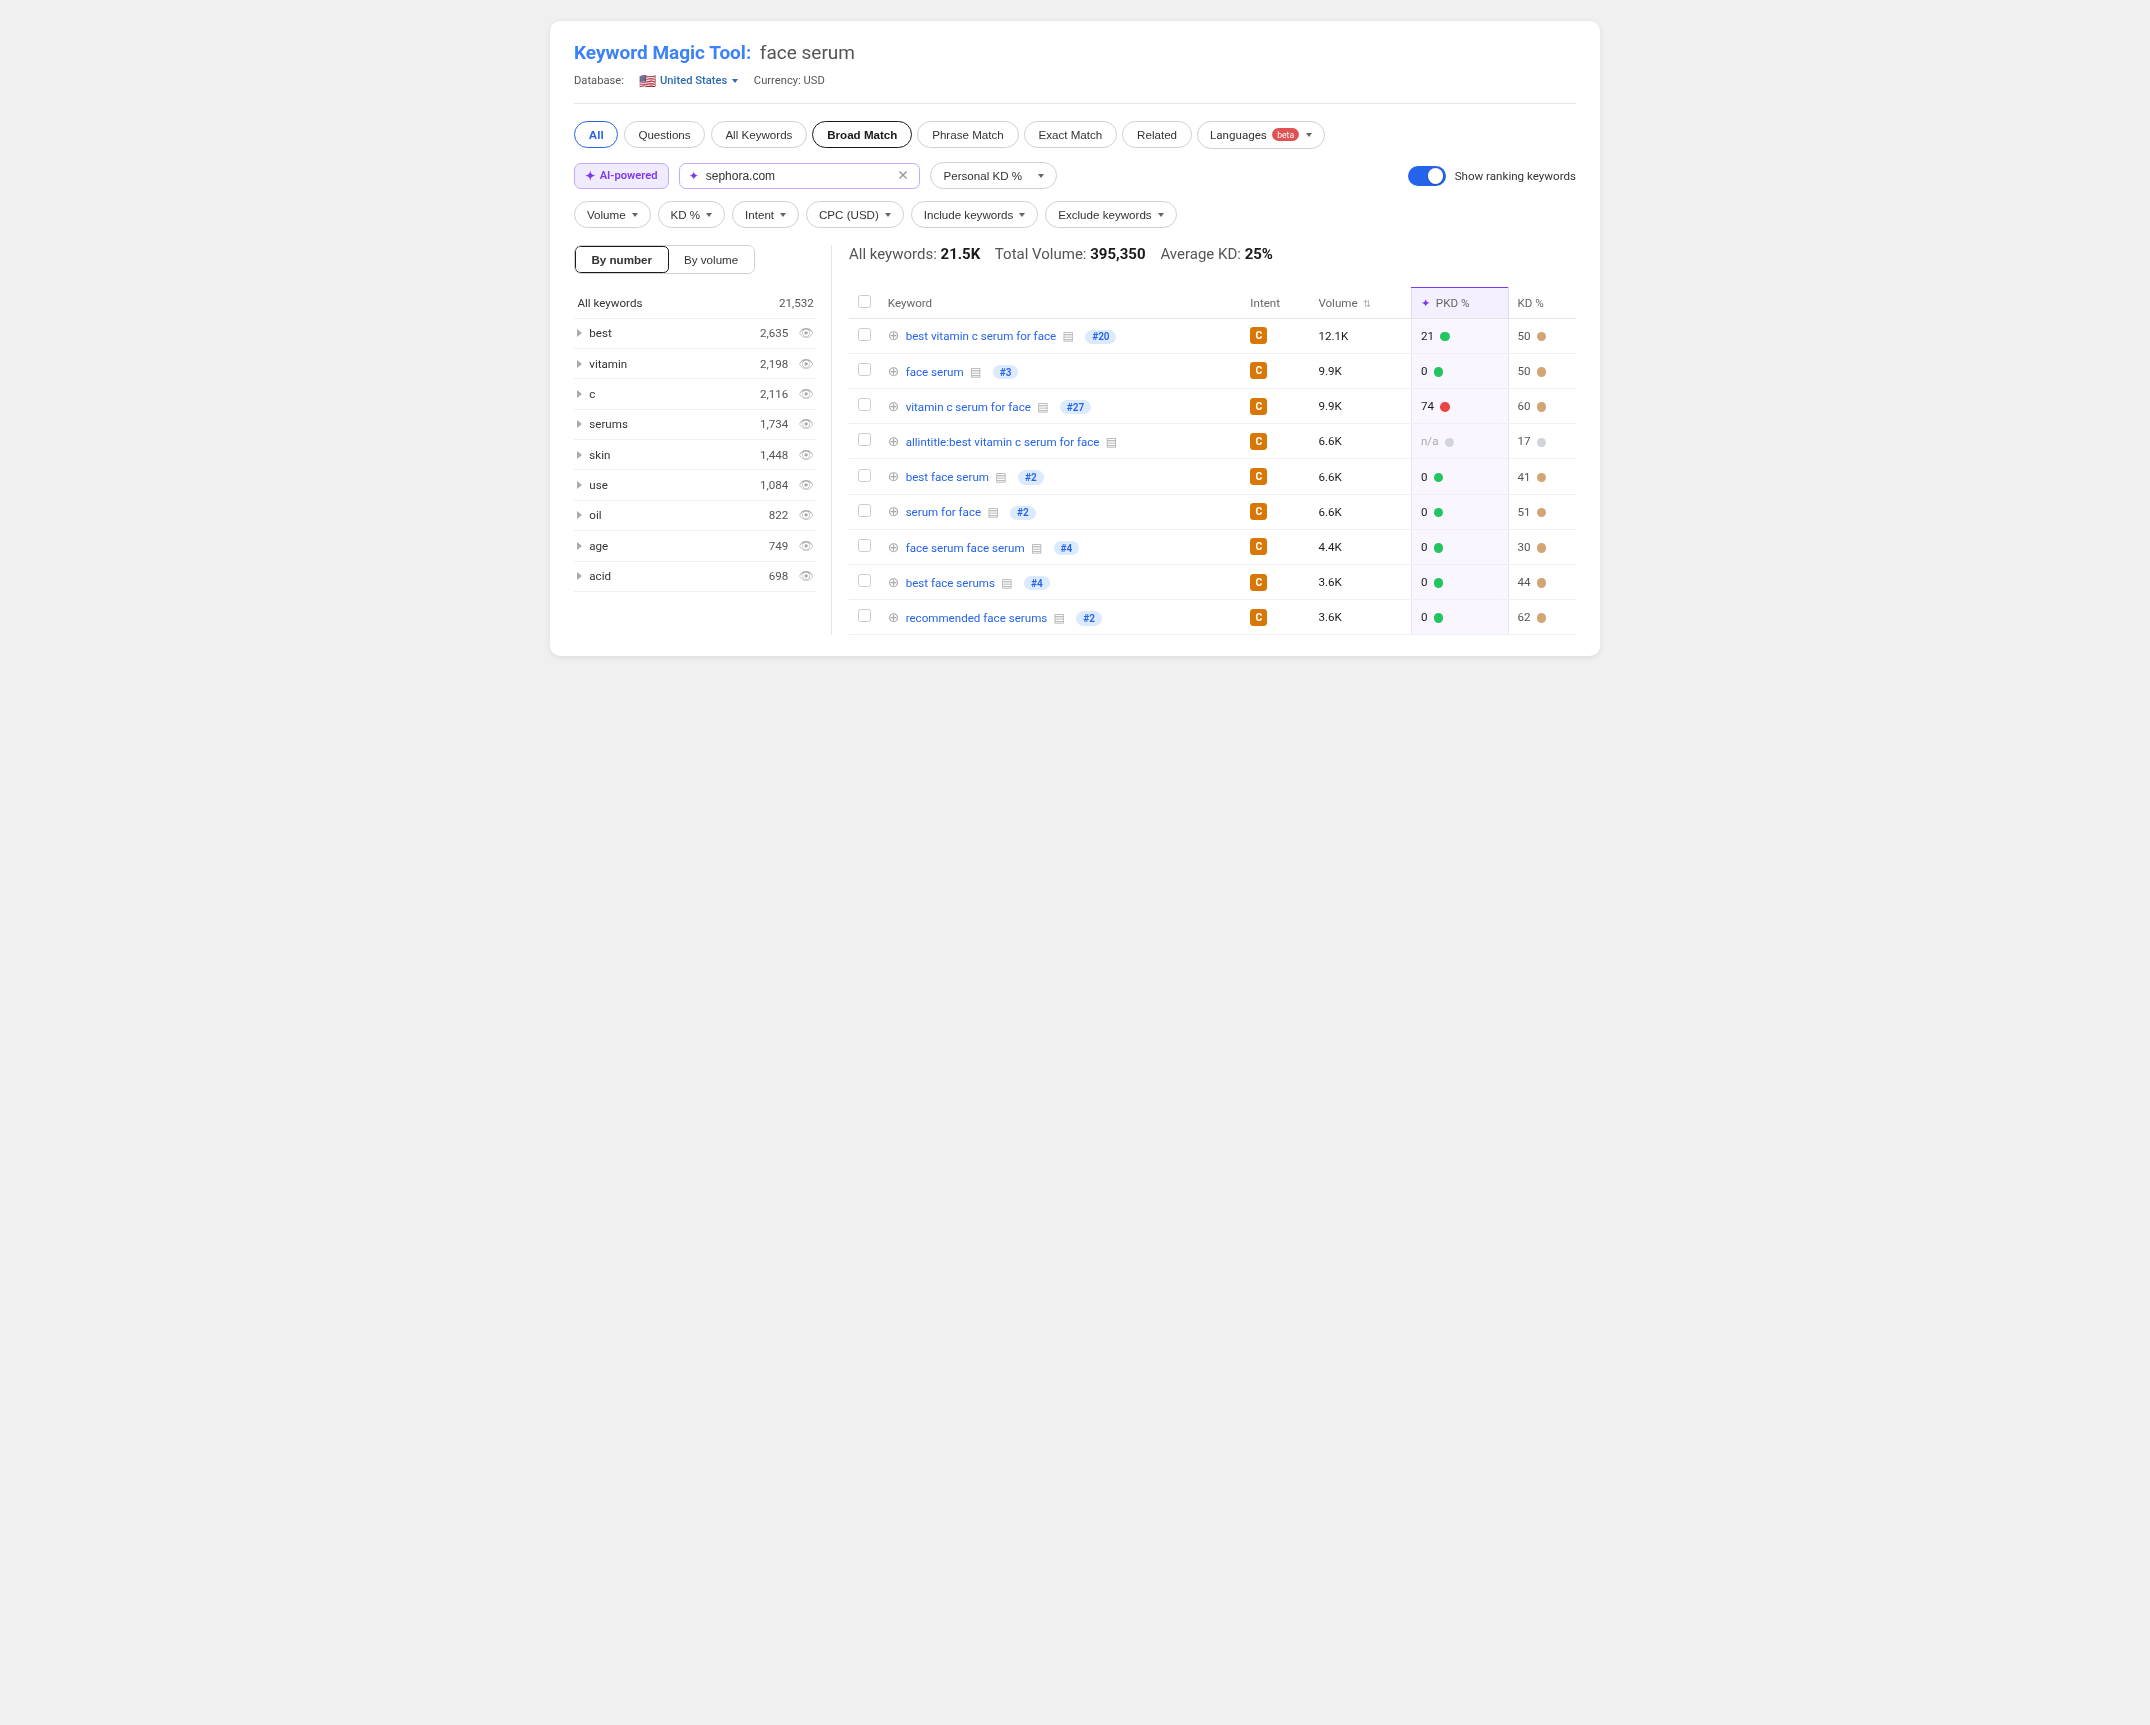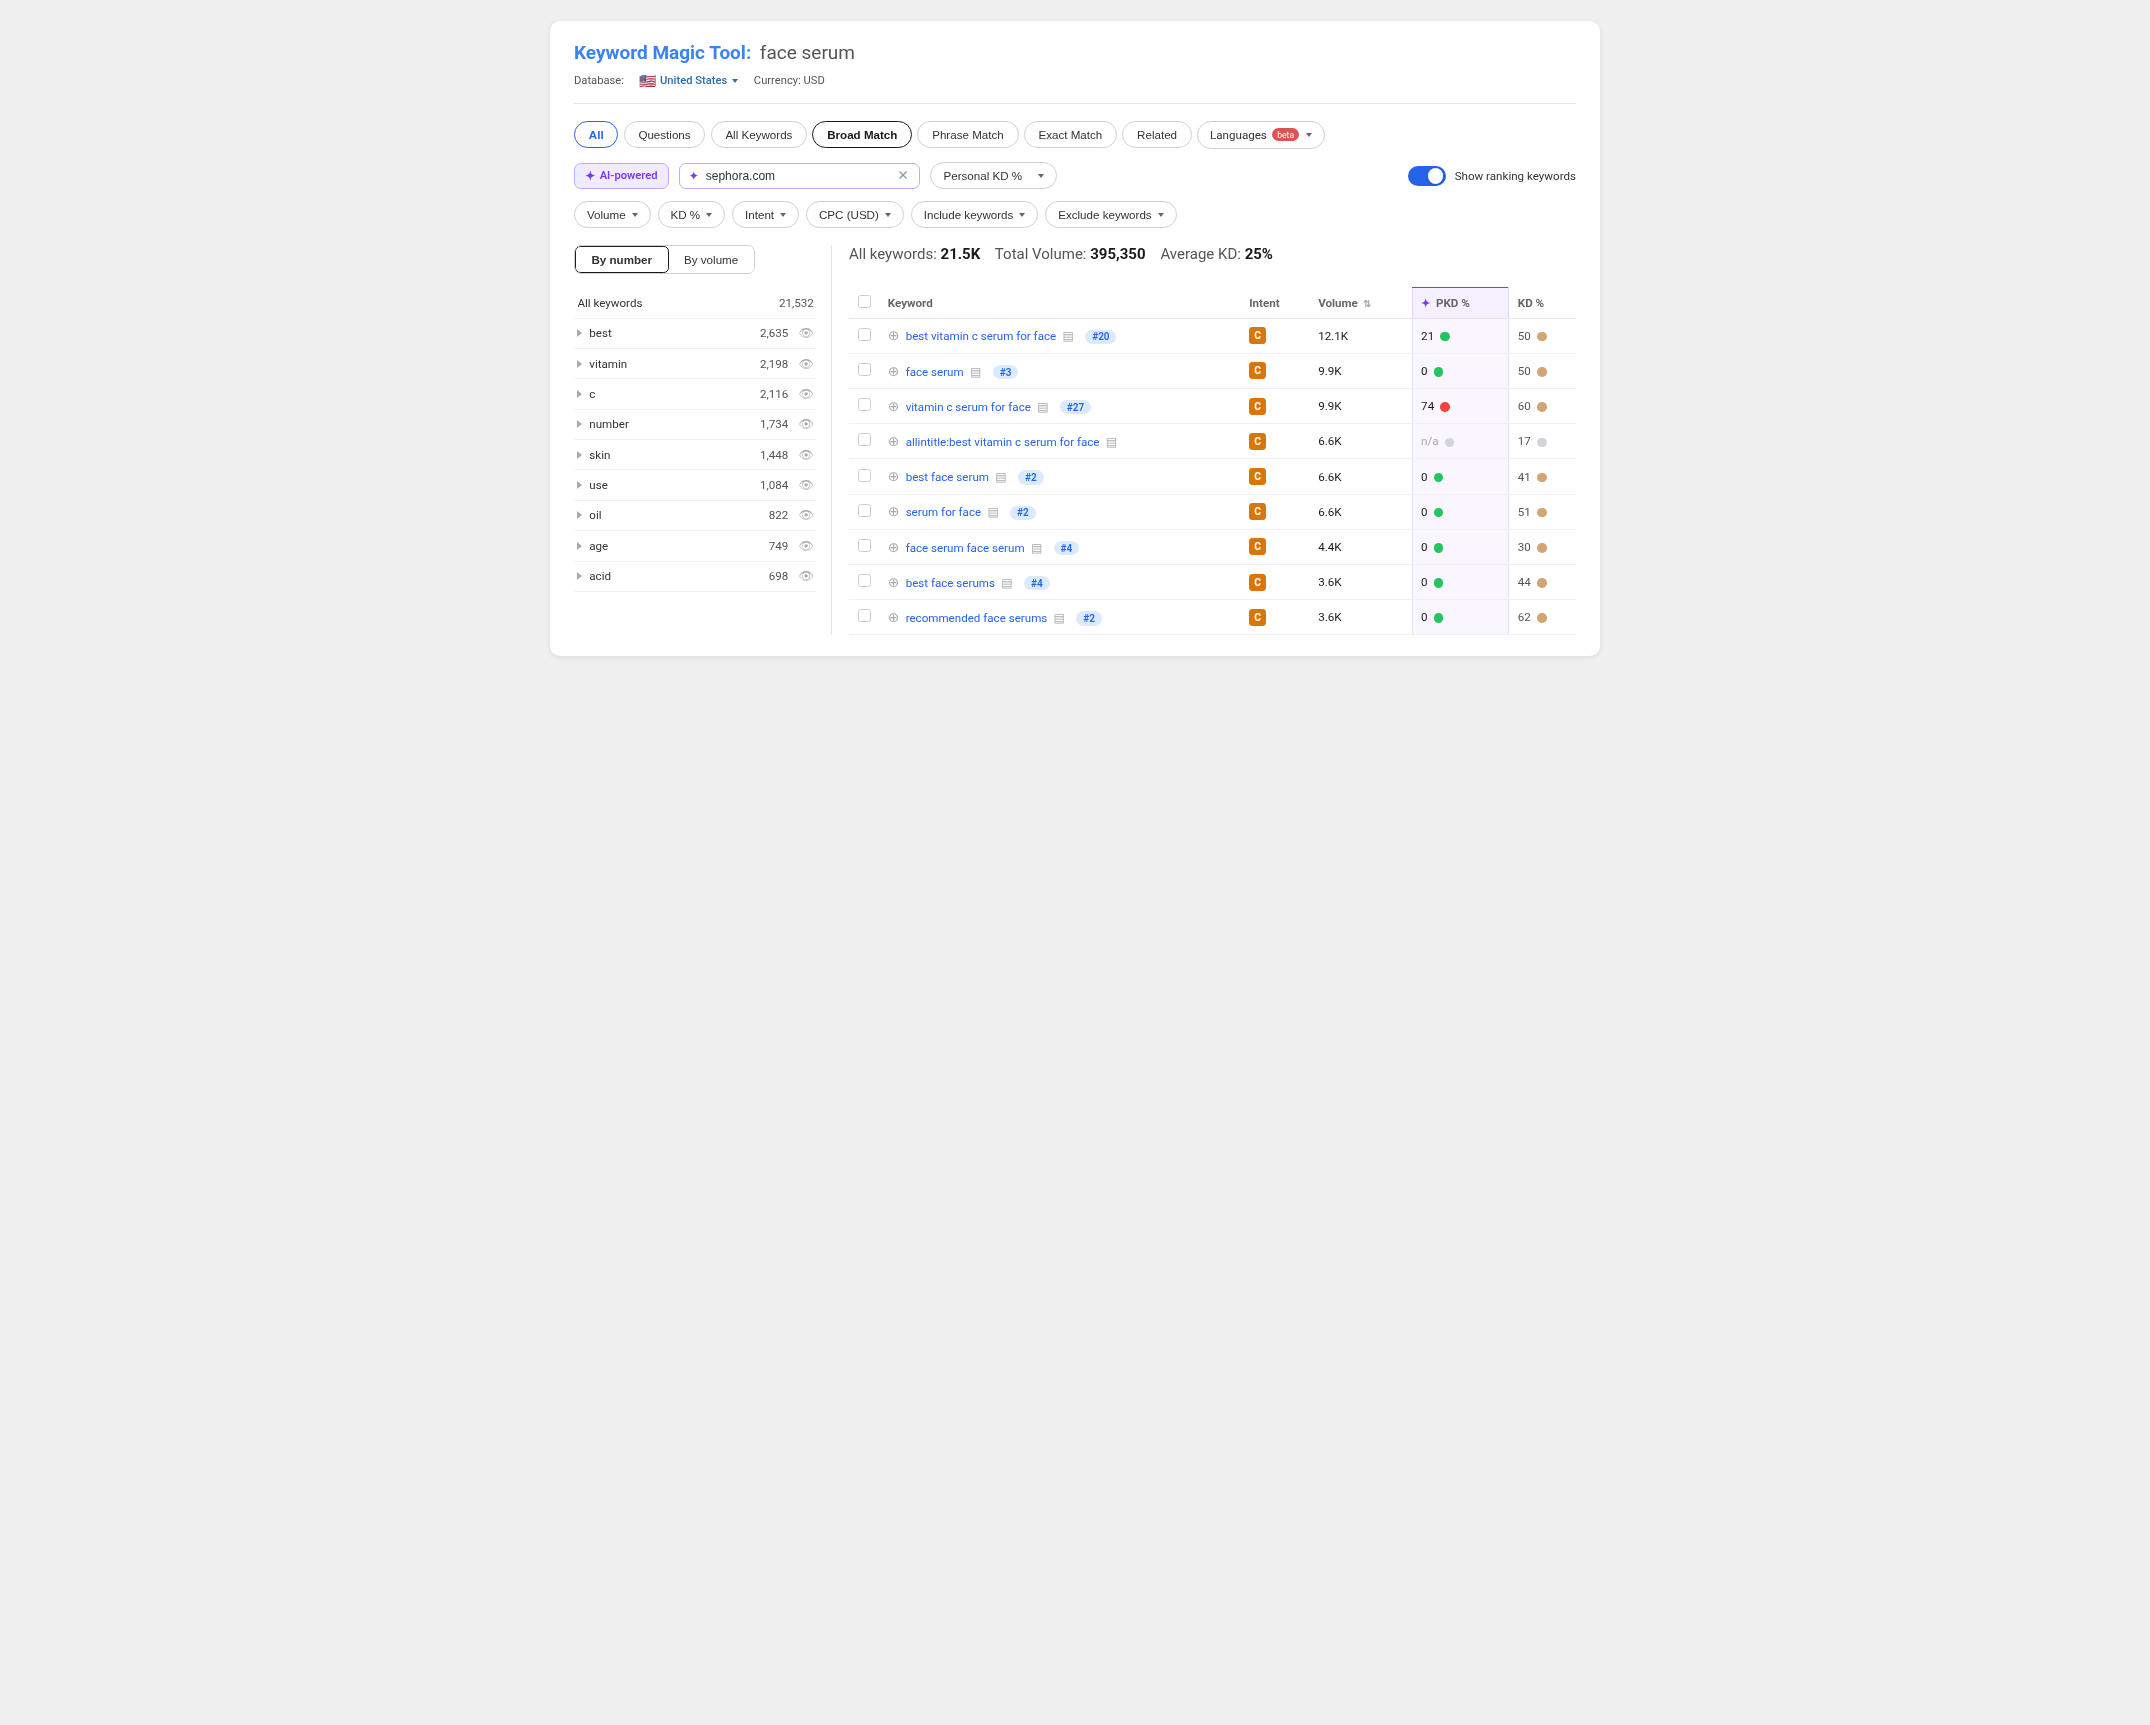--- a/index.html
+++ b/index.html
@@ -319,21 +319,21 @@
     .table-summary strong { color: #1a1a1a; }
     .data-table {
       width: 100%;
       border-collapse: collapse;
       font-size: 11.6px;
     }
     .data-table th {
       text-align: left;
       padding: 6.9px 8.6px;
       color: #666;
-      font-weight: 700;
+      font-weight: 400;
       border-bottom: 1.7px solid #e5e5e5;
       white-space: nowrap;
     }
     .data-table td {
       padding: 8.6px 8.6px;
       border-bottom: 0.9px solid #f0f0f0;
       vertical-align: middle;
     }
     .keyword-link {
       color: #2563eb;
@@ -541,21 +541,21 @@
               <span class="sidebar-keyword">c</span>
             </div>
             <div class="sidebar-item-right">
               <span class="sidebar-count">2,116</span>
               <span class="eye-icon">👁</span>
             </div>
           </li>
           <li class="sidebar-item">
             <div class="sidebar-item-left">
               <span class="chevron-right"></span>
-              <span class="sidebar-keyword">number</span>
+              <span class="sidebar-keyword">serums</span>
             </div>
             <div class="sidebar-item-right">
               <span class="sidebar-count">1,734</span>
               <span class="eye-icon">👁</span>
             </div>
           </li>
           <li class="sidebar-item">
             <div class="sidebar-item-left">
               <span class="chevron-right"></span>
               <span class="sidebar-keyword">skin</span>

